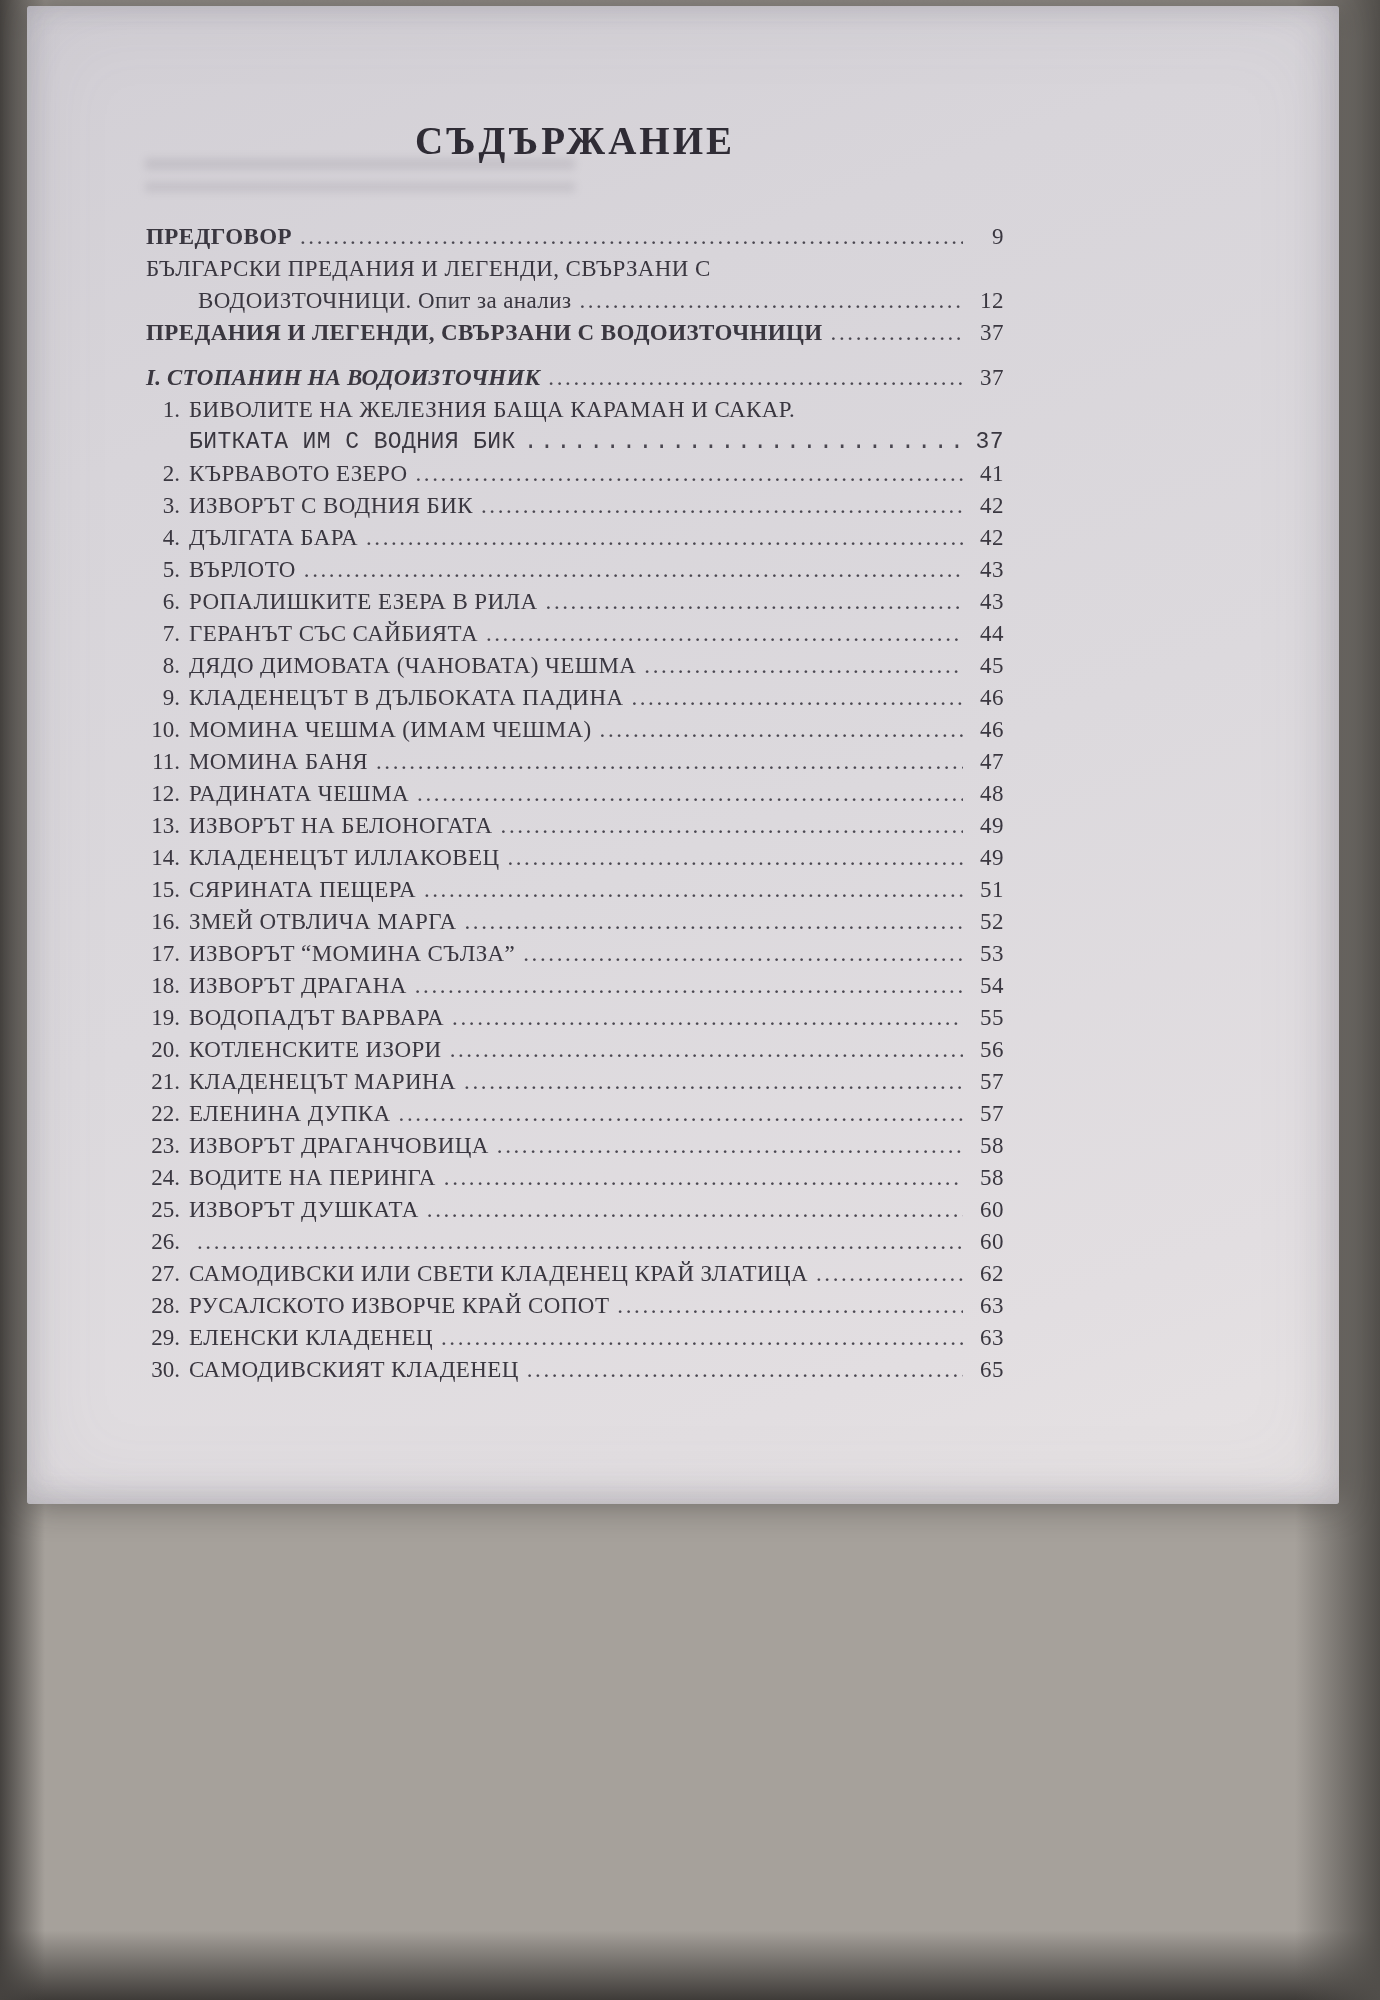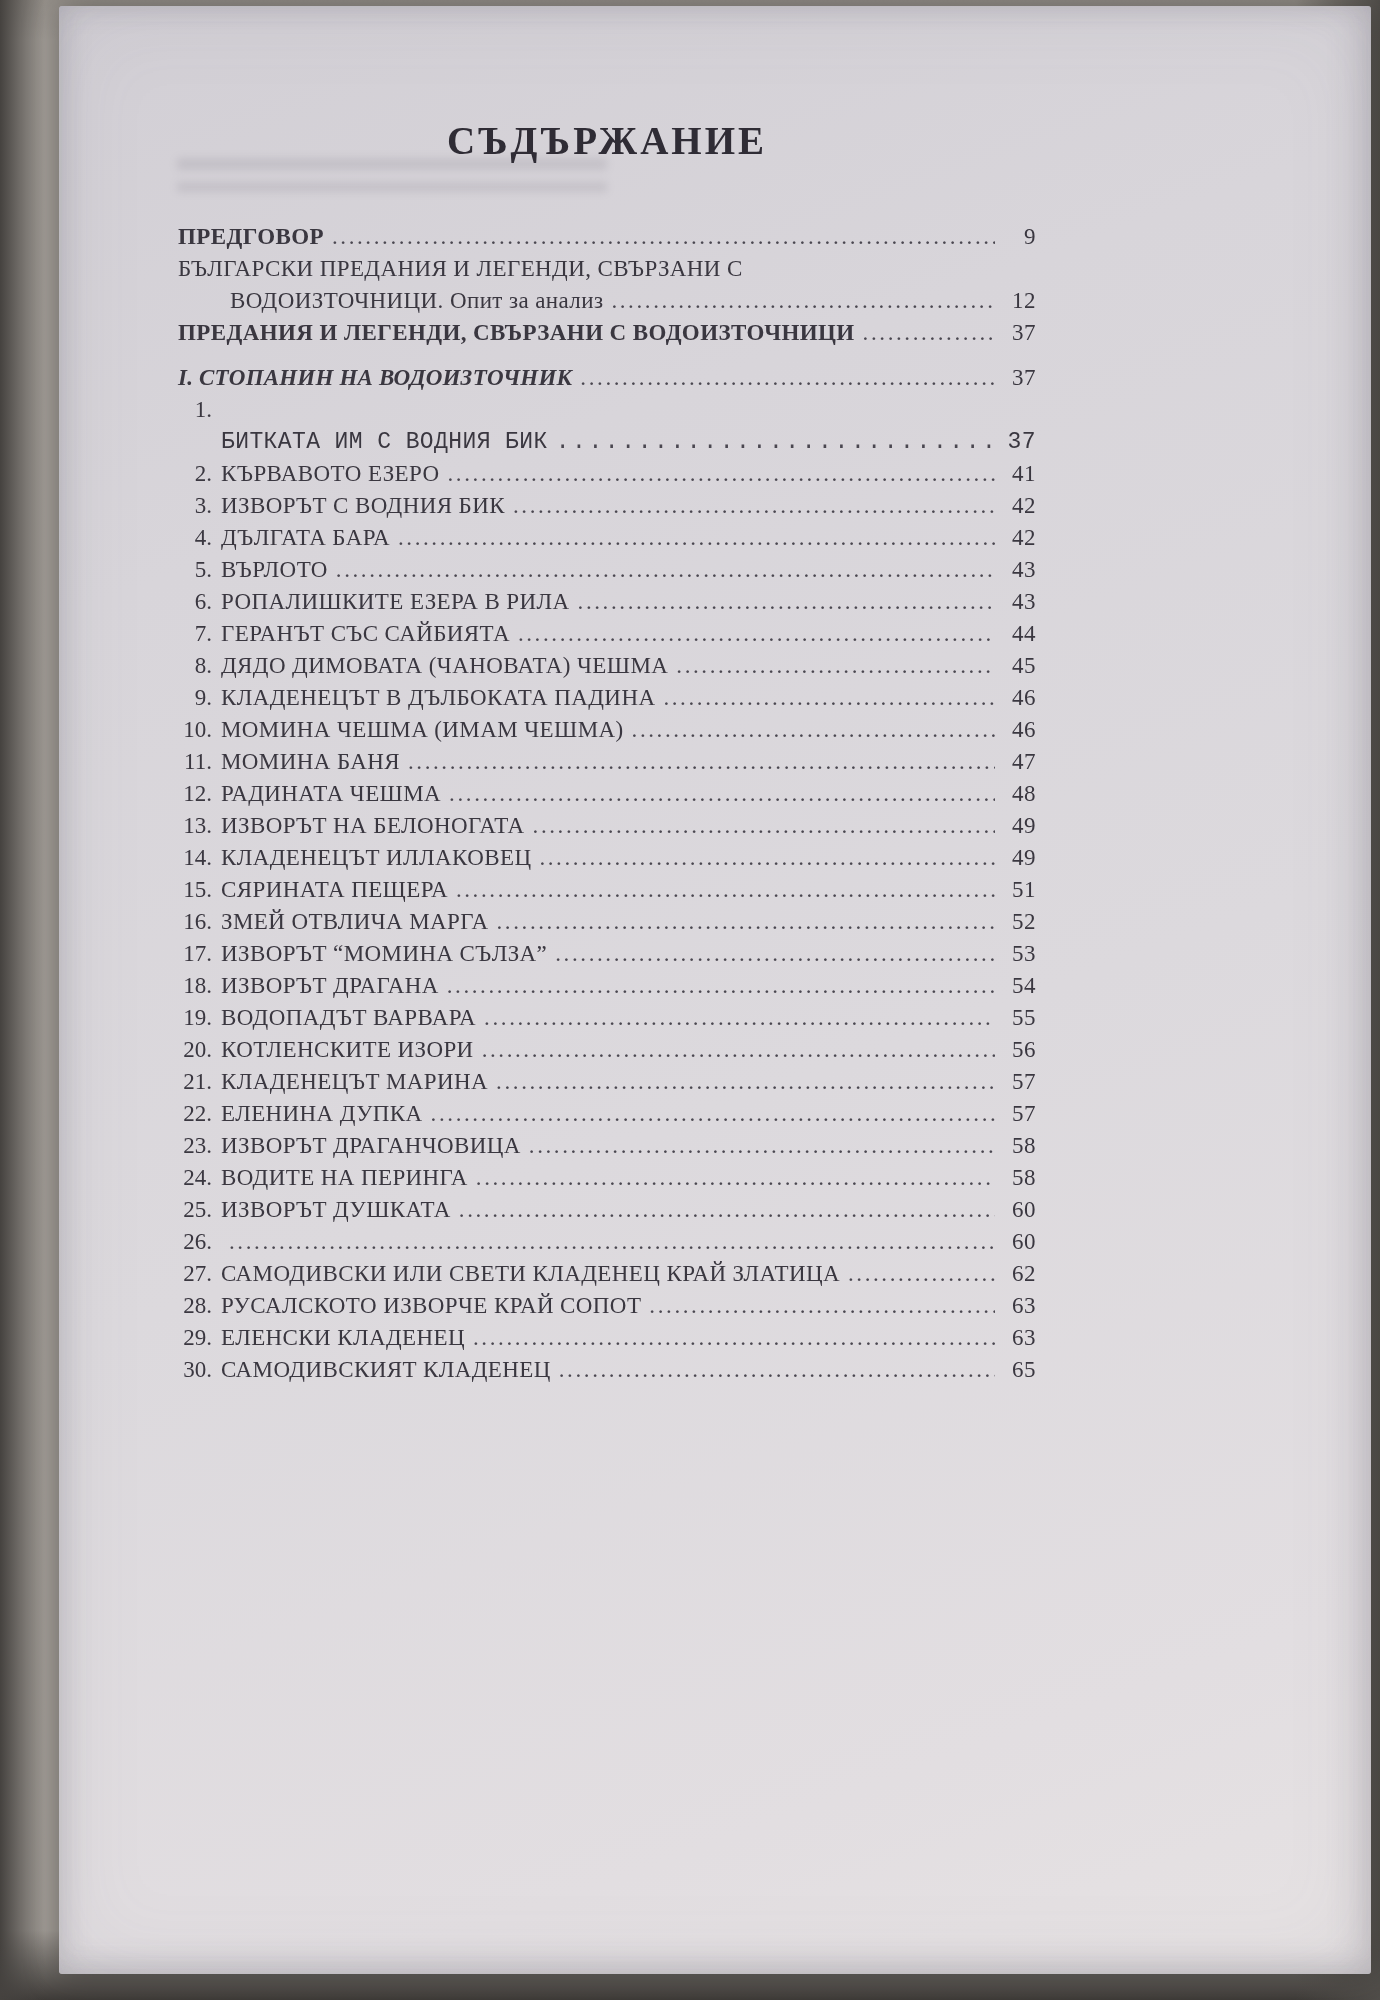--- a/index.html
+++ b/index.html
@@ -13,30 +13,29 @@
   .backdrop {
     position:absolute; inset:0;
     background:
       linear-gradient(90deg,  #45423f 0, rgba(69,66,63,0) 45px),
       linear-gradient(270deg, #514e4a 0, rgba(81,78,74,0) 85px),
       linear-gradient(0deg,   #3e3b38 0, rgba(62,59,56,0) 70px),
       linear-gradient(180deg, #96918b 0, rgba(150,145,139,0) 40px),
       #a6a19b;
   }
   .page {
-    position:absolute; left:27px; top:6px; width:1312px; height:1968px;
+    position:absolute; left:27px; top:6px; width:1312px; height:1498px;
     border-radius:3px;
     background:linear-gradient(160deg,#d2cfd5 0%, #d8d5da 25%, #dcd9dd 55%, #e2dee1 85%, #e6e2e3 100%);
     box-shadow:
       0 0 34px rgba(30,28,26,.45),
       inset 0 0 90px rgba(110,105,120,.10),
       inset -16px 0 30px rgba(100,95,105,.15),
       inset 12px 0 24px rgba(100,95,105,.10),
       inset 0 -14px 26px rgba(100,95,105,.10);
-    margin-left: 32px;
   }
   
   .bleed {
     position:absolute; left:118px; top:146px; width:430px; height:52px;
     opacity:.14; filter:blur(4px);
     background:
       linear-gradient(180deg,
         transparent 0 6px,
         #5f5a68 6px 18px,
         transparent 18px 30px,
@@ -116,20 +115,21 @@
 
       <span class="label">I. СТОПАНИН НА ВОДОИЗТОЧНИК</span>
       <span class="dots">............................................................................................................................................</span>
       <span class="pnum">37</span>
     </div>
   </div>
 
   <div class="toc-entry">
     <div class="first-line">
       <span class="num">1.</span>
+      <span class="label">БИВОЛИТЕ НА ЖЕЛЕЗНИЯ БАЩА КАРАМАН И САКАР.</span>
     </div>
     <div class="row cont with-num">
 
       <span class="label">БИТКАТА ИМ С ВОДНИЯ БИК</span>
       <span class="dots">............................................................................................................................................</span>
       <span class="pnum">37</span>
     </div>
   </div>
 
   <div class="toc-entry">

